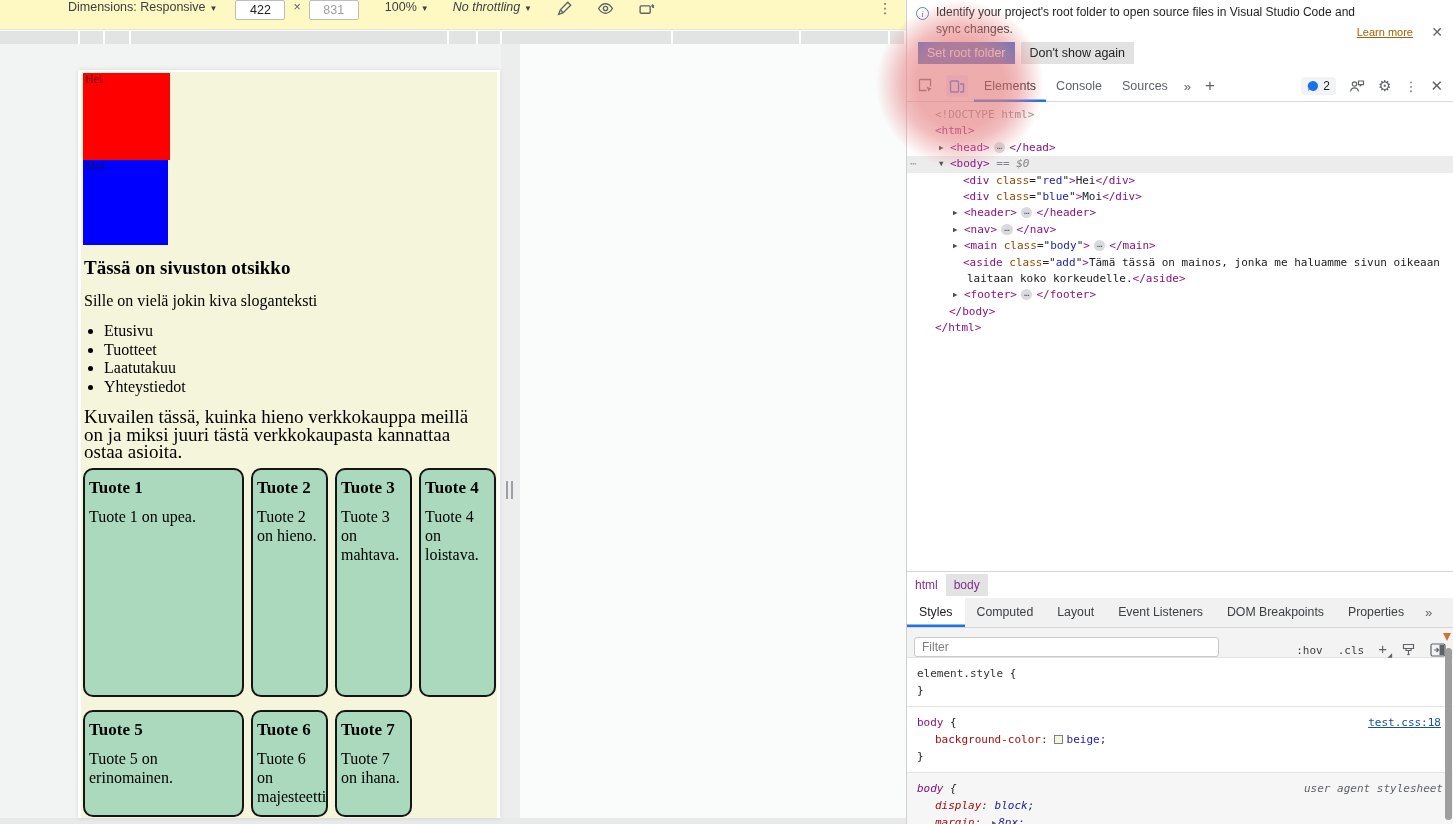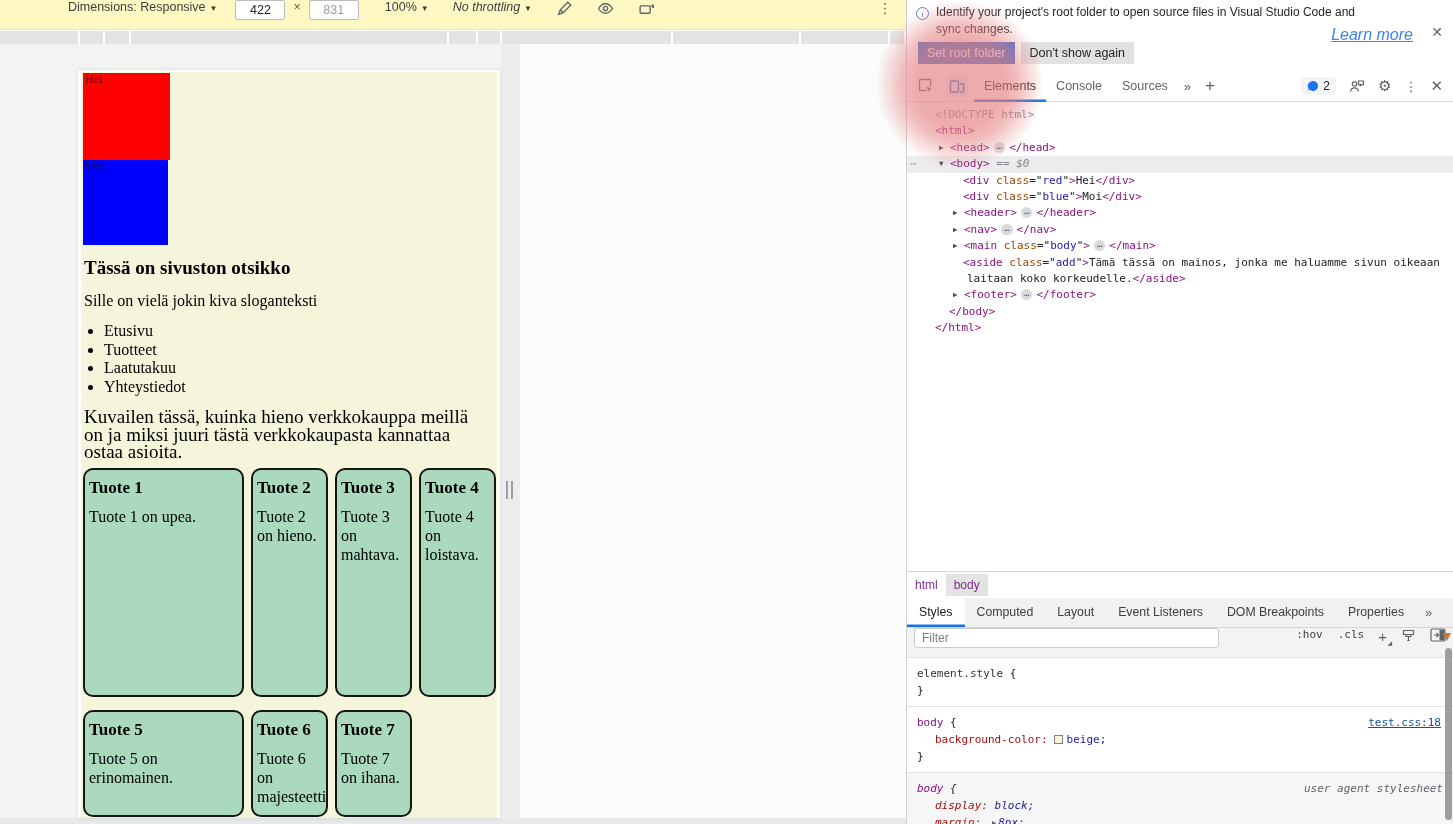--- a/index.html
+++ b/index.html
@@ -39,21 +39,21 @@
   .card{background:#abd9bd;border:2px solid #151515;border-radius:10px;padding:8px 4px;overflow:hidden;flex:none;}
   .prow1 .card{height:229px;}
   .prow2 .card{height:107px;}
   .card-title{font-size:17px;font-weight:bold;}
   .card-desc{font-size:16px;line-height:19px;margin-top:9px;}
   
   #devtools{position:absolute;left:906px;top:0;width:547px;height:824px;background:#fff;border-left:1px solid #d0d0d0;font-family:"Liberation Sans",sans-serif;}
   #notif{position:relative;height:71px;}
   #notif-icon{position:absolute;left:9px;top:7px;width:13px;height:13px;border:1px solid #5b7fc4;border-radius:50%;color:#5b7fc4;font-size:9px;text-align:center;line-height:13px;font-style:italic;font-family:"Liberation Serif",serif;}
   #notif-msg{position:absolute;left:29px;top:4px;width:436px;font-size:12px;line-height:17px;color:#1f1f1f;}
-  #learnmore{position:absolute;right:40px;top:26px;font-size:16px;color:#3b82f6;text-decoration:underline;cursor:pointer;font-style:italic;}
+  #learnmore{position:absolute;right:40px;top:26px;font-size:11px;color:#a16207;text-decoration:underline;cursor:pointer;}
   #notif-close{position:absolute;right:10px;top:24px;font-size:14px;color:#5f6368;cursor:pointer;}
   #notif-btns{position:absolute;left:11px;top:42px;display:flex;gap:6px;}
   .btn{font-size:12.5px;padding:4px 9px;border:none;font-family:"Liberation Sans",sans-serif;cursor:pointer;}
   .btn.primary{background:#3e74d0;color:#fff;}
   .btn.secondary{background:#e2e2e2;color:#1f1f1f;}
   #dtabs{position:absolute;left:0;top:71px;width:100%;height:31px;border-bottom:1px solid #d9d9d9;display:flex;align-items:center;}
   .dt-icon{width:18px;height:18px;flex:none;}
   #inspect-btn{margin-left:10px;}
   #device-btn{margin-left:11px;background:#e9f1fd;border-radius:3px;padding:2px;width:22px;height:22px;}
   .tab{padding:0 10px;font-size:12.5px;color:#5f6368;height:31px;line-height:30px;cursor:pointer;}
@@ -77,21 +77,21 @@
   .ell{display:inline-block;background:#d8dadd;color:#55595e;border-radius:6px;font-size:9px;line-height:9px;padding:0 3px 2px;margin:0 4px;vertical-align:2px;}
   
   #bottompane{position:absolute;left:0;top:571px;width:100%;height:253px;border-top:1px solid #d5d5d5;}
   #crumbs{height:26px;display:flex;align-items:center;font-size:12px;background:#fff;}
   .crumb{padding:4px 8px;color:#7b2e8d;cursor:pointer;}
   .crumb.sel{background:#e3e3e3;}
   #stabs{height:30px;background:#f1f1f1;border-bottom:1px solid #d5d5d5;display:flex;align-items:center;font-size:12.3px;color:#3c4043;}
   .stab{padding:0 12px;line-height:29px;height:29px;cursor:pointer;}
   .stab.active{background:#fff;box-shadow:inset 0 -2.5px 0 #1a73e8;color:#202124;}
   #schev{padding:0 9px;color:#5f6368;font-size:13px;}
-  #frow{height:30px;background:#f3f3f3;border-bottom:1px solid #e2e2e2;display:flex;align-items:flex-start;padding:0 7px;}
+  #frow{height:30px;background:#f3f3f3;border-bottom:1px solid #e2e2e2;display:flex;align-items:flex-end;padding:0 7px;}
   #filter-input{width:305px;height:20px;border:1px solid #cacaca;border-radius:3px;background:#fff;font:12px "Liberation Sans",sans-serif;padding:0 7px;color:#202124;}
   #filter-input::placeholder{color:#7d7d7d;}
   .pseudo{font:11px "DejaVu Sans Mono",monospace;color:#3c4043;margin-left:15px;cursor:pointer;}
   .f-ic{margin-left:14px;color:#5f6368;}
   #newrule-icon{font-size:15px;position:relative;}
   #newrule-icon .mini{position:absolute;right:-5px;bottom:-1px;font-size:6px;}
   
   #rules{font:11px "DejaVu Sans Mono",monospace;color:#202124;}
   .rule{position:relative;padding:7px 10px 7px;border-bottom:1px solid #e4e4e4;line-height:17px;}
   .rule.ua{background:#f6f6f6;font-style:italic;}

